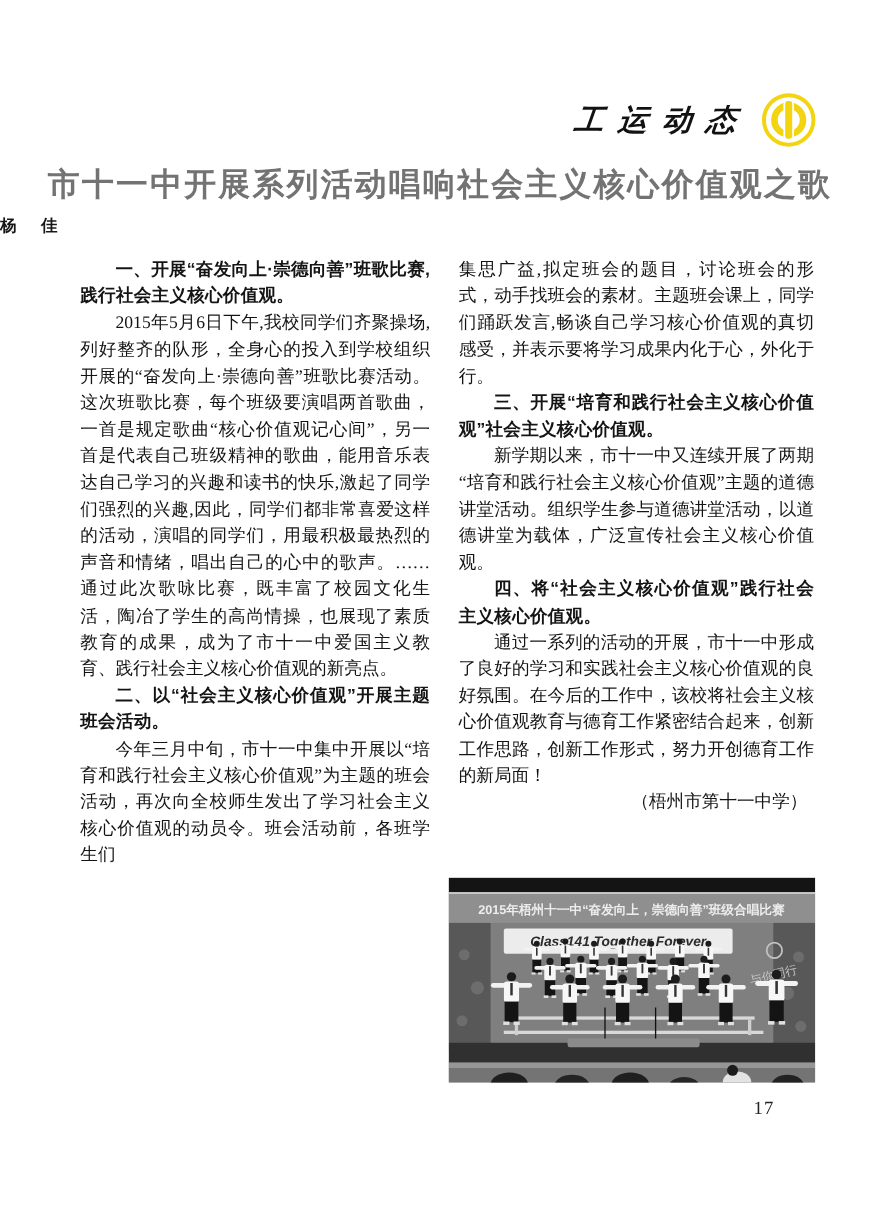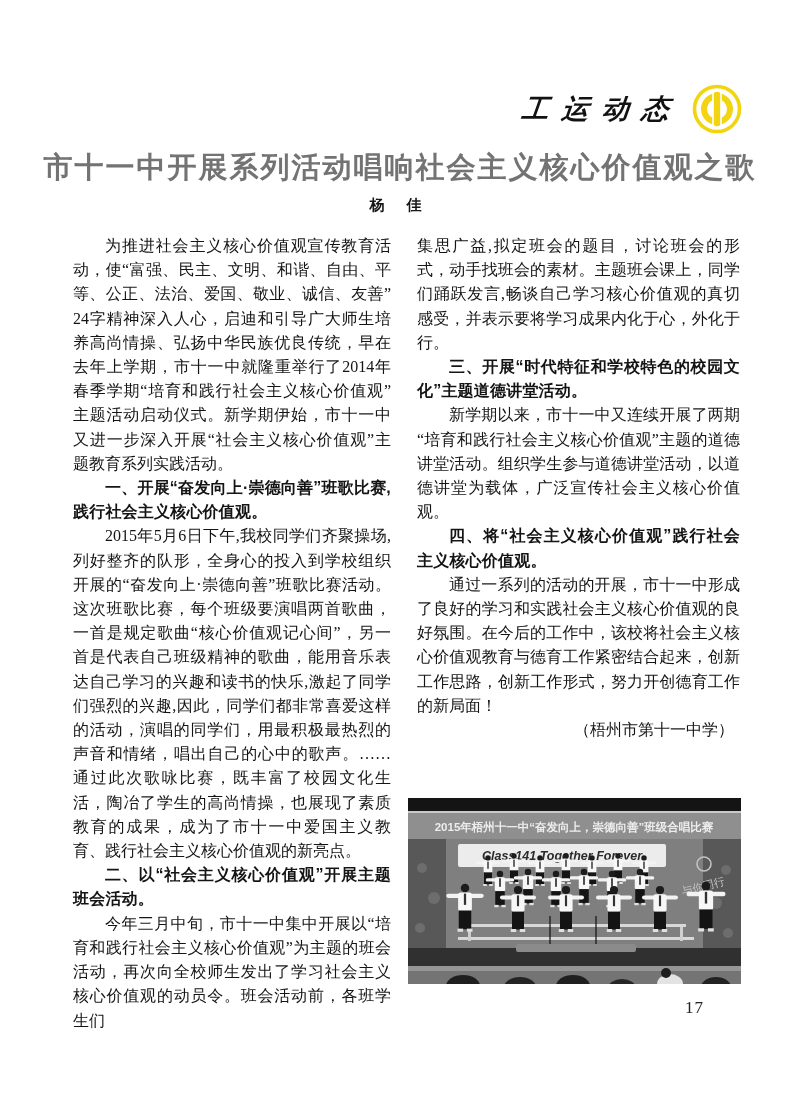--- a/index.html
+++ b/index.html
@@ -15,21 +15,21 @@
     white-space:nowrap;
   }
   .logo{width:50px;height:50px;flex:0 0 auto;}
   
   .title{
     position:absolute;top:148px;left:40px;width:720px;text-align:center;
     font-family:"Liberation Sans","DejaVu Sans",sans-serif;font-weight:bold;
     font-size:29px;letter-spacing:2px;color:#737373;white-space:nowrap;
   }
   .author{
-    position:absolute;top:196px;left:0;width:800px;text-align:center;
+    position:absolute;top:196px;left:0;width:800px;text-align:left;
     font-family:"Liberation Sans",sans-serif;font-weight:bold;font-size:15px;
     letter-spacing:9px;color:#161616;
   }
   
   .column{
     position:absolute;top:234px;text-align:justify;
     font-size:16px;line-height:24.2px;color:#141414;
   }
   .col-left{left:73px;width:318px;}
   .col-right{left:417px;width:323px;}
@@ -63,29 +63,28 @@
       <circle cx="25" cy="25" r="22.5" fill="none" stroke="#F2D411" stroke-width="3.6"></circle>
       <circle cx="25" cy="25" r="13" fill="none" stroke="#F2D411" stroke-width="6"></circle>
       <rect x="21" y="7" width="8" height="36" rx="3.5" fill="#F2D411" stroke="#ffffff" stroke-width="1.6"></rect>
     </svg>
   </div>
 
   <div class="title">市十一中开展系列活动唱响社会主义核心价值观之歌</div>
   <div class="author">杨 佳</div>
 
   <div class="column col-left" id="left-col">
-      <p class="para">为推进社会主义核心价值观宣传教育活动，使“富强、民主、文明、和谐、自由、平等、公正、法治、爱国、敬业、诚信、友善”24字精神深入人心，启迪和引导广大师生培养高尚情操、弘扬中华民族优良传统，早在去年上学期，市十一中就隆重举行了2014年春季学期“培育和践行社会主义核心价值观”主题活动启动仪式。新学期伊始，市十一中又进一步深入开展“社会主义核心价值观”主题教育系列实践活动。</p>
       <p class="heading">一、开展“奋发向上·崇德向善”班歌比赛,践行社会主义核心价值观。</p>
       <p class="para">2015年5月6日下午,我校同学们齐聚操场,列好整齐的队形，全身心的投入到学校组织开展的“奋发向上·崇德向善”班歌比赛活动。这次班歌比赛，每个班级要演唱两首歌曲，一首是规定歌曲“核心价值观记心间”，另一首是代表自己班级精神的歌曲，能用音乐表达自己学习的兴趣和读书的快乐,激起了同学们强烈的兴趣,因此，同学们都非常喜爱这样的活动，演唱的同学们，用最积极最热烈的声音和情绪，唱出自己的心中的歌声。……通过此次歌咏比赛，既丰富了校园文化生活，陶冶了学生的高尚情操，也展现了素质教育的成果，成为了市十一中爱国主义教育、践行社会主义核心价值观的新亮点。</p>
       <p class="heading">二、以“社会主义核心价值观”开展主题班会活动。</p>
       <p class="para">今年三月中旬，市十一中集中开展以“培育和践行社会主义核心价值观”为主题的班会活动，再次向全校师生发出了学习社会主义核心价值观的动员令。班会活动前，各班学生们</p>
     </div>
   <div class="column col-right" id="right-col">
       <p class="para cont">集思广益,拟定班会的题目，讨论班会的形式，动手找班会的素材。主题班会课上，同学们踊跃发言,畅谈自己学习核心价值观的真切感受，并表示要将学习成果内化于心，外化于行。</p>
-      <p class="heading">三、开展“时代特征和学校特色的校园文化”主题道德讲堂活动。</p>
+      <p class="heading">三、开展“培育和践行社会主义核心价值观”社会主义核心价值观。</p>
       <p class="para">新学期以来，市十一中又连续开展了两期“培育和践行社会主义核心价值观”主题的道德讲堂活动。组织学生参与道德讲堂活动，以道德讲堂为载体，广泛宣传社会主义核心价值观。</p>
       <p class="heading">四、将“社会主义核心价值观”践行社会主义核心价值观。</p>
       <p class="para">通过一系列的活动的开展，市十一中形成了良好的学习和实践社会主义核心价值观的良好氛围。在今后的工作中，该校将社会主义核心价值观教育与德育工作紧密结合起来，创新工作思路，创新工作形式，努力开创德育工作的新局面！</p>
       <p class="byline">（梧州市第十一中学）</p>
     </div>
 
   <div class="photo">
     <svg viewBox="0 0 333 186" preserveAspectRatio="none">
       <defs>
         <g id="kid">

